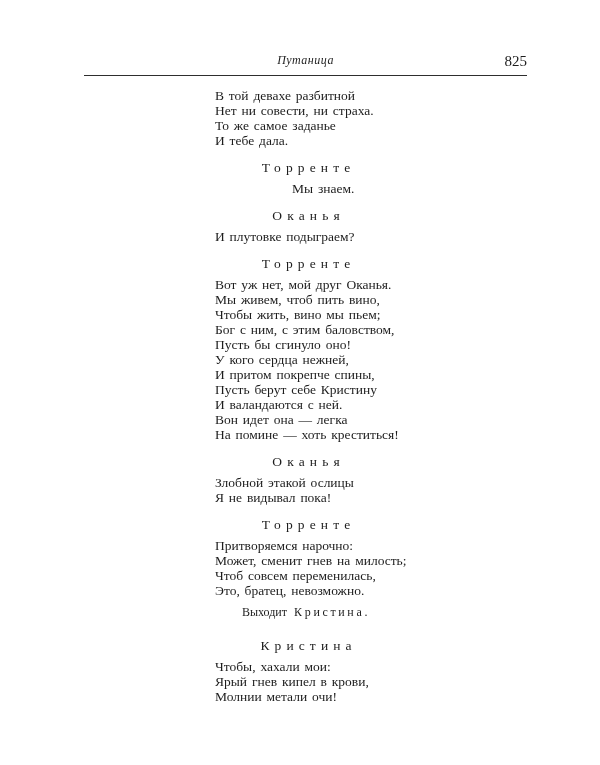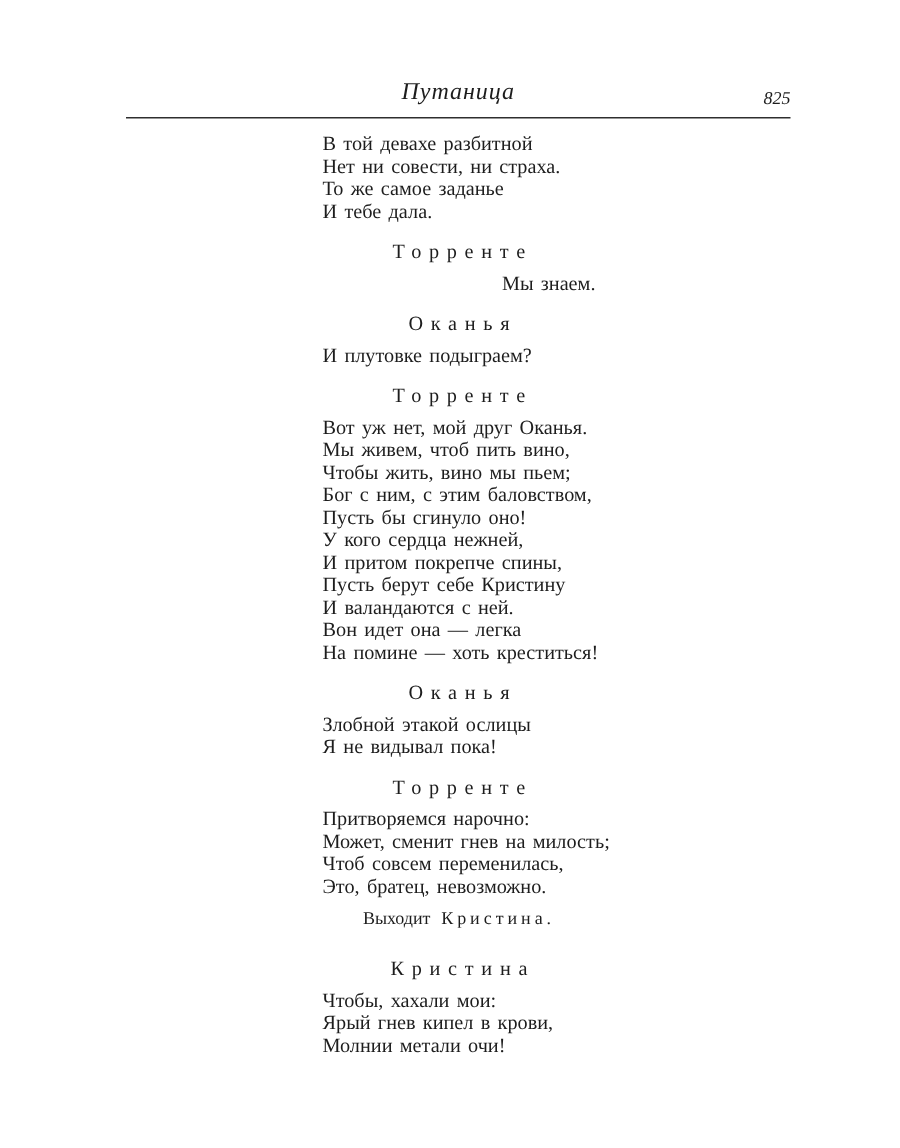--- a/index.html
+++ b/index.html
@@ -17,50 +17,49 @@
     left: 84px;
     top: 53px;
     width: 443px;
     border-bottom: 1.5px solid #2e2e2e;
     padding-bottom: 7px;
   }
   .running-title {
     display: block;
     text-align: center;
     font-style: italic;
-    font-size: 16px;
+    font-size: 12px;
     letter-spacing: 0.04em;
   }
   .page-number {
     position: absolute;
     right: 0;
     bottom: 5px;
-    font-style: italic;
-    font-size: 12px;
+    font-size: 15px;
     text-align: right;
   }
   .content {
     position: absolute;
     left: 215px;
     top: 88px;
     width: 182px;
     font-size: 13.5px;
     line-height: 15px;
     word-spacing: 0.11em;
   }
   .verse { margin: 0; }
   .verse-line { white-space: nowrap; }
   .speaker {
     text-align: center;
     letter-spacing: 0.38em;
     padding-left: 0.38em;
     margin: 12px 0 6px 0;
     white-space: nowrap;
   }
-  .cue { margin: 3px 0 3px 77px; white-space: nowrap; text-align: right; }
+  .cue { margin: 3px 0 3px 77px; white-space: nowrap; }
   .stage {
     font-size: 12px;
     line-height: 13px;
     text-align: center;
     margin: 8px 0 19px 0;
     white-space: nowrap;
   }
   .stage-name { letter-spacing: 0.22em; padding-left: 0.22em; }
 </style>
 </head>

